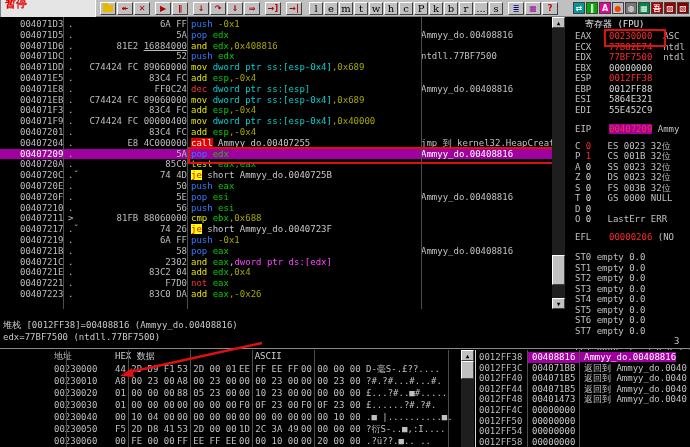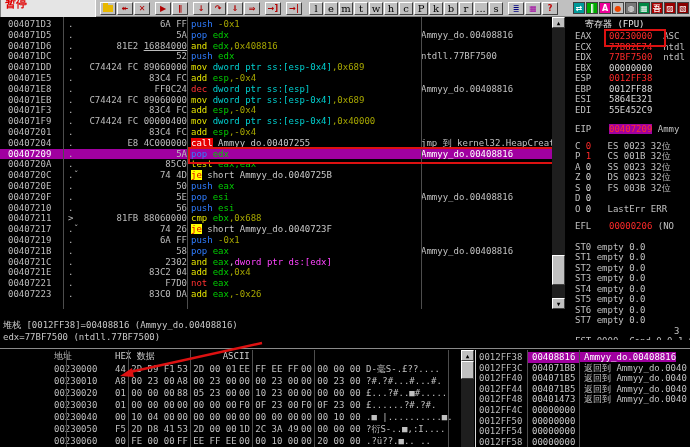--- a/index.html
+++ b/index.html
@@ -20,21 +20,21 @@
   .folder:before{content:"";position:absolute;left:0;top:-2px;width:5px;height:2px;background:#E8B800;}
   #tb-plugins{margin-left:auto;margin-right:1px;display:flex;}
   .pi{width:12px;height:12px;margin-left:1px;color:#fff;font:bold 8px "DejaVu Sans",sans-serif;
       display:flex;align-items:center;justify-content:center;border:1px solid #404040;box-sizing:border-box;overflow:hidden;}
   
   .pane{position:absolute;background:#000;overflow:hidden;}
   #disasm{left:0;top:17px;width:552px;height:292px;padding-top:2px;box-sizing:border-box;}
   .drow{height:10.8px;line-height:10.8px;white-space:pre;}
   .drow.sel{background:#A000A0;}
   .drow.sel .da,.drow.sel .dc{color:#fff;}
-  .da{display:inline-block;width:63px;padding-left:8px;box-sizing:border-box;color:#BDBDBD;}
+  .da{display:inline-block;width:63px;padding-left:20px;box-sizing:border-box;color:#BDBDBD;}
   .dpfx{display:inline-block;width:13px;padding-left:5px;box-sizing:border-box;color:#BDBDBD;}
   .db{display:inline-block;width:111px;box-sizing:border-box;color:#BDBDBD;text-align:right;}
   .ub{text-decoration:underline;}
   .di{display:inline-block;width:234px;padding-left:4px;box-sizing:border-box;}
   .dc{color:#C0C0C0;}
   .c-mb{color:#2E7CFF;text-align:center;}.c-my{color:#E2E200;}.c-mr{color:#FF3030;}
   .c-reg{color:#00CC00;}.c-num{color:#A6A600;}.c-memc{color:#00CFCF;}
   .c-memm{color:#FF44FF;}.c-txt{color:#C8C8C8;}
   .c-je{color:#E00000;background:#FFFF00;}
   .c-call{color:#FFFFFF;background:#E80000;}
@@ -185,20 +185,21 @@
         <div class="rrow"><span class="rn">ESI</span><span class="rv">5864E321</span></div>
         <div class="rrow"><span class="rn">EDI</span><span class="rv">55E452C9</span></div>
         <div class="spc9"></div>
         <div class="rrow"><span class="rn">EIP</span><span class="rv eipv">00407209</span><span class="rc"> Ammy</span></div>
         <div class="spc6"></div>
         <div class="rrow"><span class="rc">C </span><span class="red">0</span><span class="rc">   ES 0023 32位</span></div>
         <div class="rrow"><span class="rc">P </span><span class="red">1</span><span class="rc">   CS 001B 32位</span></div>
         <div class="rrow"><span class="rc">A </span><span class="rv">0</span><span class="rc">   SS 0023 32位</span></div>
         <div class="rrow"><span class="rc">Z </span><span class="rv">0</span><span class="rc">   DS 0023 32位</span></div>
         <div class="rrow"><span class="rc">S </span><span class="rv">0</span><span class="rc">   FS 003B 32位</span></div>
+        <div class="rrow"><span class="rc">T </span><span class="rv">0</span><span class="rc">   GS 0000 NULL</span></div>
         <div class="rrow"><span class="rc">D </span><span class="rv">0</span><span class="rc">   </span></div>
         <div class="rrow"><span class="rc">O </span><span class="rv">0</span><span class="rc">   LastErr ERR</span></div>
         <div class="spc7"></div>
         <div class="rrow"><span class="rn">EFL</span><span class="rv red">00000206</span><span class="rc"> (NO</span></div>
         <div class="spc10"></div>
         <div class="rrow">ST0 empty 0.0</div>
         <div class="rrow">ST1 empty 0.0</div>
         <div class="rrow">ST2 empty 0.0</div>
         <div class="rrow">ST3 empty 0.0</div>
         <div class="rrow">ST4 empty 0.0</div>
@@ -212,21 +213,21 @@
   </div>
 
   <div id="infopane" class="pane">
       <div class="irow">堆栈 [0012FF38]=00408816 (Ammyy_do.00408816)</div>
       <div class="irow">edx=77BF7500 (ntdll.77BF7500)</div>
     </div>
 
   <div class="hline" style="left:0;top:348px;width:690px;"></div>
 
   <div id="dump" class="pane">
-    <div class="hhead"><span class="ha">地址</span><span style="padding-left:5px;">HEX 数据</span><span style="padding-left:68px;">ASCII</span></div>
+    <div class="hhead"><span class="ha">地址</span><span style="padding-left:5px;">HEX 数据</span><span style="padding-left:100px;">ASCII</span></div>
     <div id="dump-rows">
         <div class="hrow"><span class="ha">00230000</span><span class="hg">44 2D D9 F1</span><span class="hg">53 2D 00 01</span><span class="hg">EE FF EE FF</span><span class="hg">00 00 00 00</span><span class="hascii">D-毫S-.£??....</span></div>
         <div class="hrow"><span class="ha">00230010</span><span class="hg">A8 00 23 00</span><span class="hg">A8 00 23 00</span><span class="hg">00 00 23 00</span><span class="hg">00 00 23 00</span><span class="hascii">?#.?#...#...#.</span></div>
         <div class="hrow"><span class="ha">00230020</span><span class="hg">01 00 00 00</span><span class="hg">88 05 23 00</span><span class="hg">00 10 23 00</span><span class="hg">00 00 00 00</span><span class="hascii">£...?#..■#.....</span></div>
         <div class="hrow"><span class="ha">00230030</span><span class="hg">01 00 00 00</span><span class="hg">00 00 00 00</span><span class="hg">F0 0F 23 00</span><span class="hg">F0 0F 23 00</span><span class="hascii">£......?#.?#.</span></div>
         <div class="hrow"><span class="ha">00230040</span><span class="hg">00 10 04 00</span><span class="hg">00 00 00 00</span><span class="hg">00 00 00 00</span><span class="hg">00 00 10 00</span><span class="hascii">.■ |..........■.</span></div>
         <div class="hrow"><span class="ha">00230050</span><span class="hg">F5 2D D8 41</span><span class="hg">53 2D 00 00</span><span class="hg">1D 2C 3A 49</span><span class="hg">00 00 00 00</span><span class="hascii">?衍S-..■,:I....</span></div>
         <div class="hrow"><span class="ha">00230060</span><span class="hg">00 FE 00 00</span><span class="hg">FF EE FF EE</span><span class="hg">00 00 10 00</span><span class="hg">00 20 00 00</span><span class="hascii">.?ü??.■.. ..</span></div>
       </div>
     <div class="vline" style="left:66px;height:97px;"></div>

